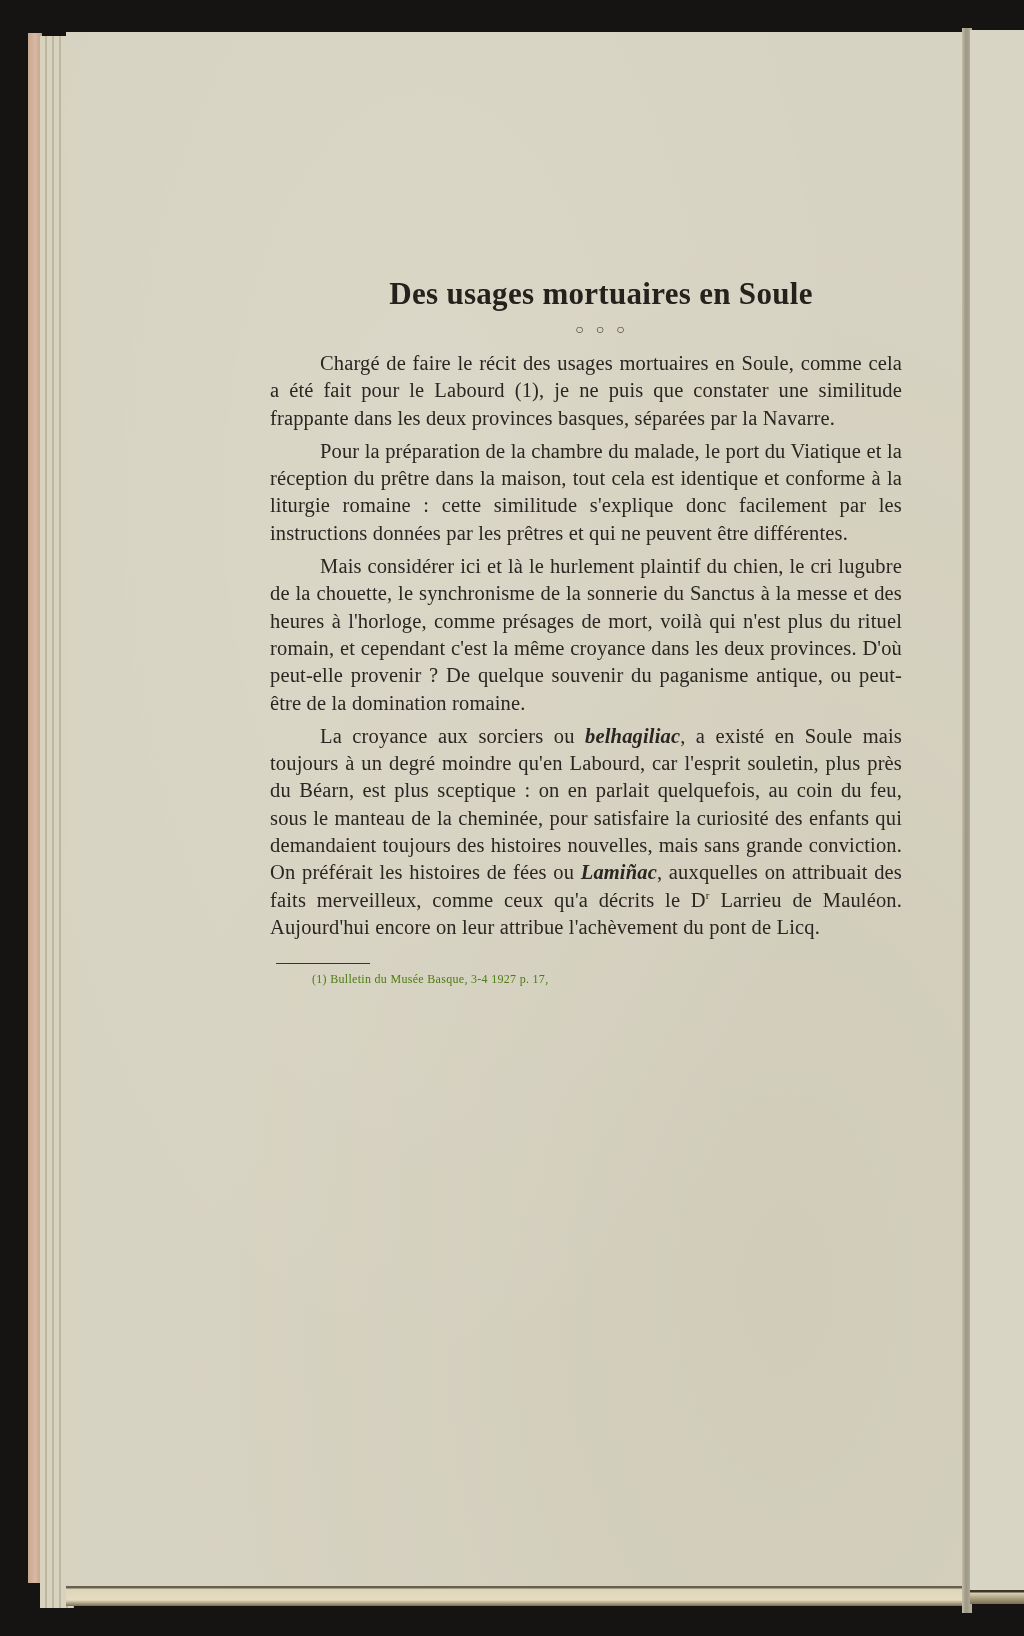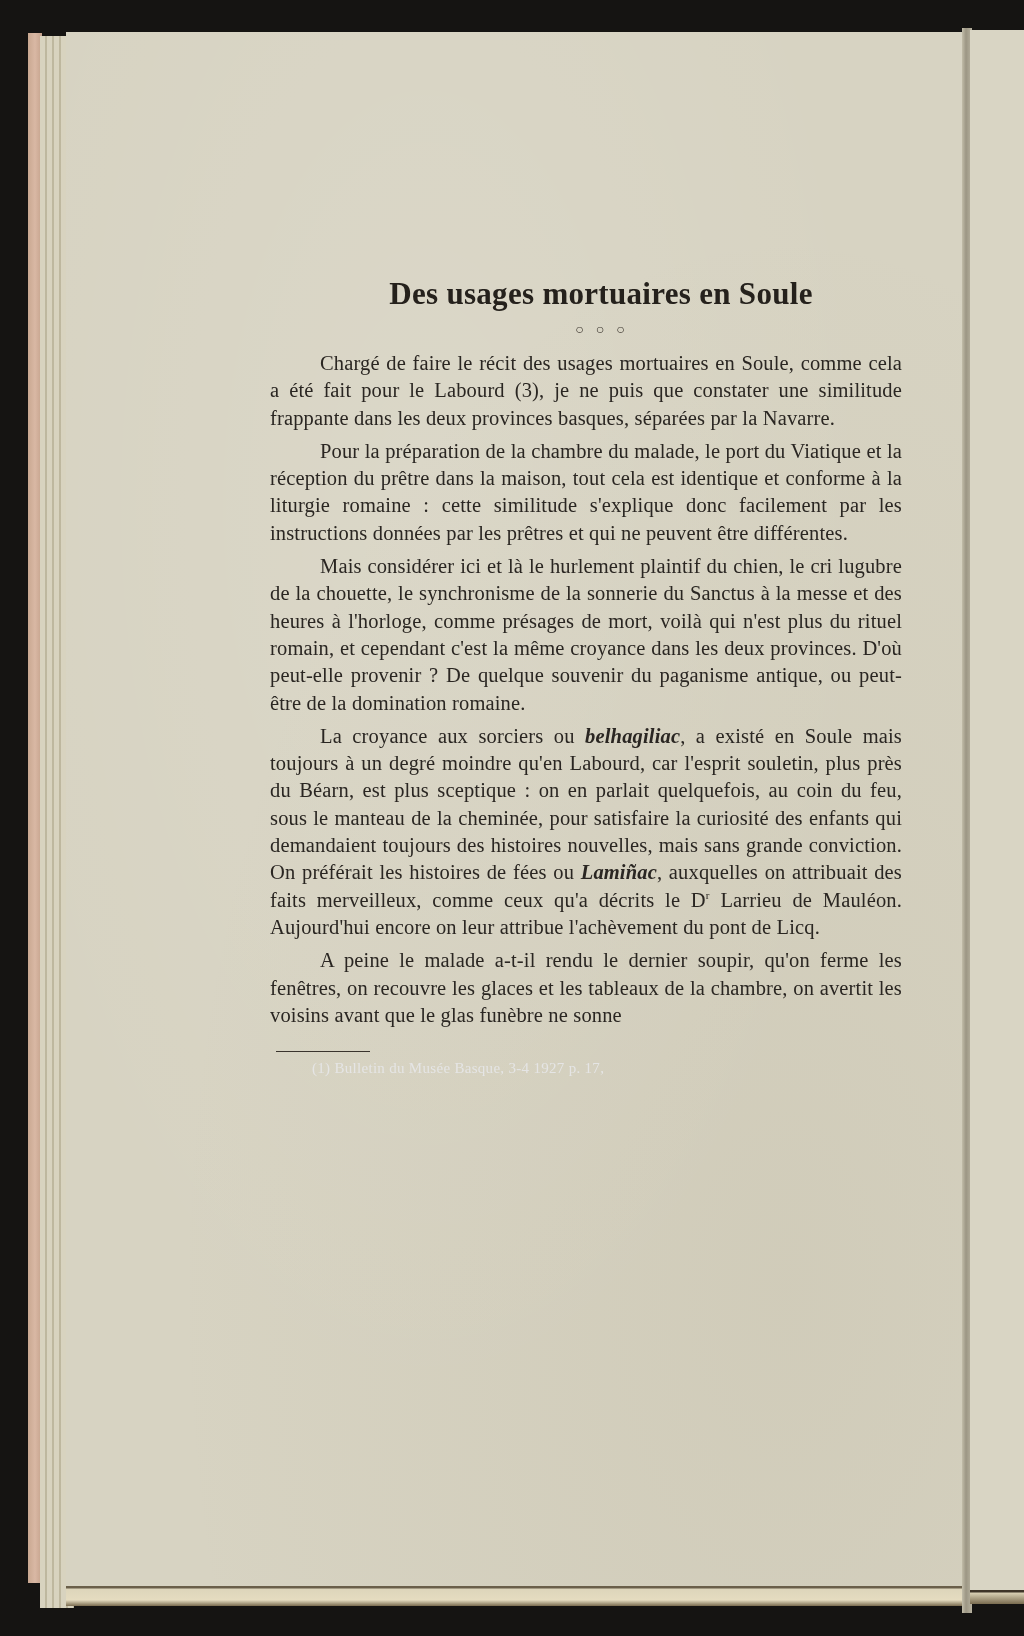--- a/index.html
+++ b/index.html
@@ -63,44 +63,43 @@
       text-align: justify; text-indent: 50px;
       letter-spacing: 0.15px;
     }
     .para i { font-style: italic; font-weight: bold; }
     sup { font-size: 11px; vertical-align: super; line-height: 0; }
     .footnote-rule {
       width: 94px; height: 1px; background: #3a342d;
       margin-top: 22px; margin-left: 6px;
     }
     .footnote {
-      font-size: 15px; margin-top: 8px; padding-left: 42px; color: #e5e5e5;
+      font-size: 12px; margin-top: 8px; padding-left: 42px; color: #4d7c0f;
       letter-spacing: 0.3px;
     }
   </style>
 </head>
 <body>
 
 <div class="scan">
   <div class="edge-pink"></div>
   <div class="page-stack"></div>
   <div class="page"></div>
   <div class="page-bottom-strip"></div>
   <div class="fold"></div>
   <div class="page-right"></div>
   <div class="page-right-bottom"></div>
 
   <div class="content">
     <h1 class="title">Des usages mortuaires en Soule</h1>
     <div class="ornament">○○○</div>
 
     <div class="body-text">
-      <p class="para">Chargé de faire le récit des usages mortuaires en Soule, comme cela a été fait pour le Labourd (3), je ne puis que constater une similitude frappante dans les deux provinces basques, séparées par la Navarre.</p>
+      <p class="para">Chargé de faire le récit des usages mortuaires en Soule, comme cela a été fait pour le Labourd (1), je ne puis que constater une similitude frappante dans les deux provinces basques, séparées par la Navarre.</p>
       <p class="para">Pour la préparation de la chambre du malade, le port du Viatique et la réception du prêtre dans la maison, tout cela est identique et conforme à la liturgie romaine : cette similitude s'explique donc facilement par les instructions données par les prêtres et qui ne peuvent être différentes.</p>
       <p class="para">Mais considérer ici et là le hurlement plaintif du chien, le cri lugubre de la chouette, le synchronisme de la sonnerie du Sanctus à la messe et des heures à l'horloge, comme présages de mort, voilà qui n'est plus du rituel romain, et cependant c'est la même croyance dans les deux provinces. D'où peut-elle provenir ? De quelque souvenir du paganisme antique, ou peut-être de la domination romaine.</p>
       <p class="para"><span>La croyance aux sorciers ou </span><i>belhagiliac</i><span>, a existé en Soule mais toujours à un degré moindre qu'en Labourd, car l'esprit souletin, plus près du Béarn, est plus sceptique : on en parlait quelquefois, au coin du feu, sous le manteau de la cheminée, pour satisfaire la curiosité des enfants qui demandaient toujours des histoires nouvelles, mais sans grande conviction. On préférait les histoires de fées ou </span><i>Lamiñac</i><span>, auxquelles on attribuait des faits merveilleux, comme ceux qu'a décrits le D</span><sup>r</sup><span> Larrieu de Mauléon. Aujourd'hui encore on leur attribue l'achèvement du pont de Licq.</span></p>
-      <p class="para">A peine le malade a-t-il rendu le dernier soupir, qu'on ferme les fenêtres, on recouvre les glaces et les tableaux de la chambre, on avertit les voisins avant que le glas funèbre ne sonne</p>
     </div>
 
     <div class="footnote-rule"></div>
     <div class="footnote">(1) Bulletin du Musée Basque, 3-4 1927 p. 17,</div>
   </div>
 </div>
 
 </body></html>

